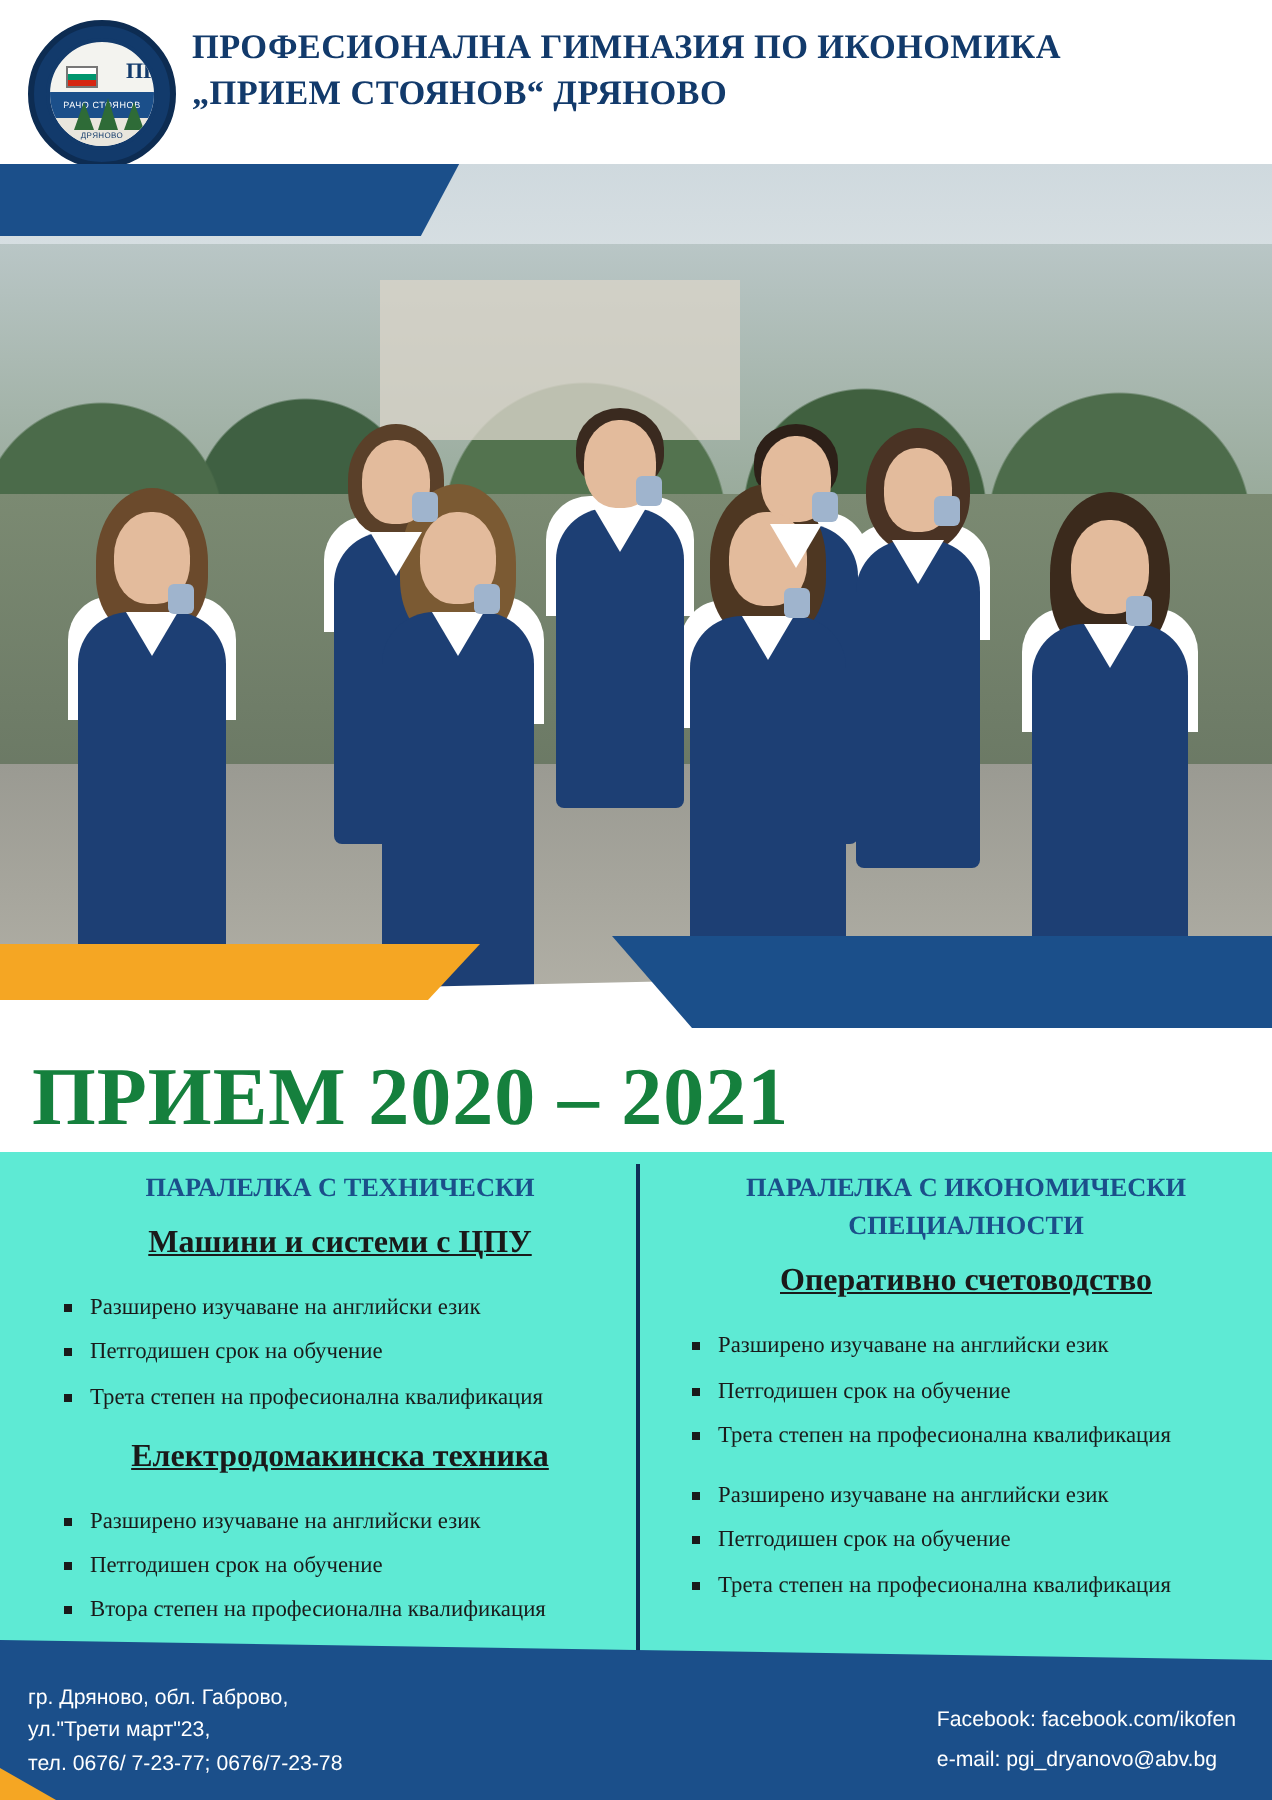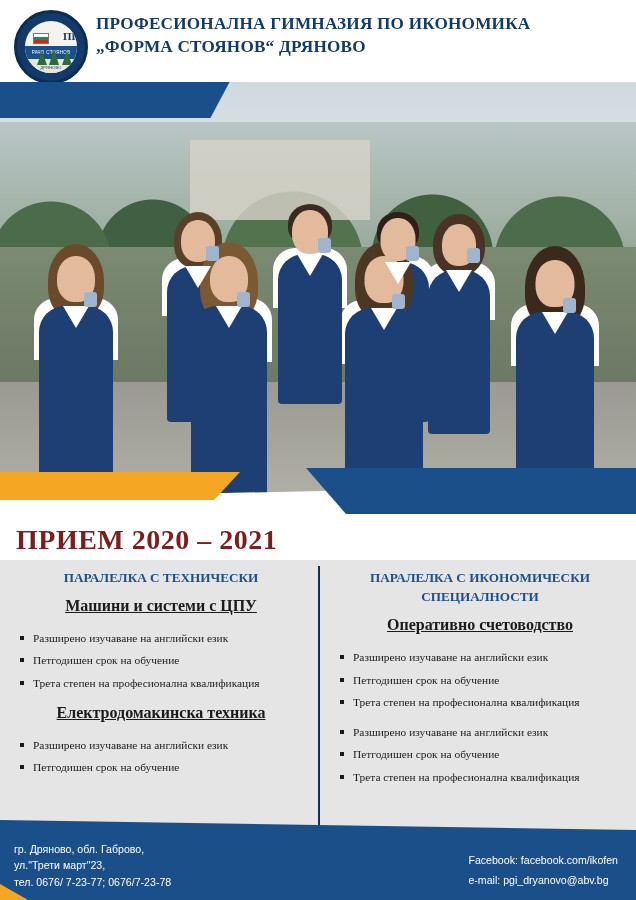--- a/index.html
+++ b/index.html
@@ -279,33 +279,33 @@
     clip-path: polygon(0 14px, 100% 0, 100% 100%, 0 100%);
   }
 
   
   .admission {
     position: relative;
     padding: 10px 0 4px 16px;
     background: #ffffff;
   }
   .admission h1 {
-    color: #7f1d1d;
-    font-size: 28px;
+    color: #15803d;
+    font-size: 41px;
     font-weight: bold;
     letter-spacing: .5px;
     font-family: "Liberation Serif", serif;
   }
 
   
   .cols {
     display: flex;
     position: relative;
-    background: #e5e5e5;
-    padding: 4px 0 0 0;
+    background: #5eead4;
+    padding: 4px 0 0 12px;
     height: 298px;
   }
   .col {
     width: 50%;
     padding: 4px 12px 0 16px;
   }
   .col.right { padding-left: 18px; }
   .divider {
     position: absolute;
     left: 50%;
@@ -411,21 +411,21 @@
               <div class="tree" style="left:14px;border-bottom-width:16px"></div>
               <div class="tree" style="left:27px"></div>
             </div>
             <div class="logo-bottom-txt">ДРЯНОВО</div>
           </div>
         </div>
       </div>
     </div>
     <div class="head-title">
       <span>ПРОФЕСИОНАЛНА ГИМНАЗИЯ ПО ИКОНОМИКА</span>
-      <span class="l2">„ФОРМА СТОЯНОВ“ ДРЯНОВО</span>
+      <span class="l2">„ПРИЕМ СТОЯНОВ“ ДРЯНОВО</span>
     </div>
   </div>
 
   <div class="photo">
     <div class="sky"></div>
     <div class="trees-bg"></div>
     <div class="building"></div>
     <div class="ground"></div>
     <div class="path"></div>
 
@@ -518,20 +518,21 @@
           <li>Разширено изучаване на английски език</li>
           <li>Петгодишен срок на обучение</li>
           <li>Трета степен на професионална квалификация</li>
         </ul>
       </div>
       <div class="group2">
         <div class="spec-title">Електродомакинска техника</div>
         <ul class="bullets">
           <li>Разширено изучаване на английски език</li>
           <li>Петгодишен срок на обучение</li>
+          <li>Втора степен на професионална квалификация</li>
         </ul>
       </div>
     </div>
 
     <div class="col right">
       <div class="col-title">
         <div>ПАРАЛЕЛКА С ИКОНОМИЧЕСКИ</div>
         <div>СПЕЦИАЛНОСТИ</div>
       </div>
       <div>

